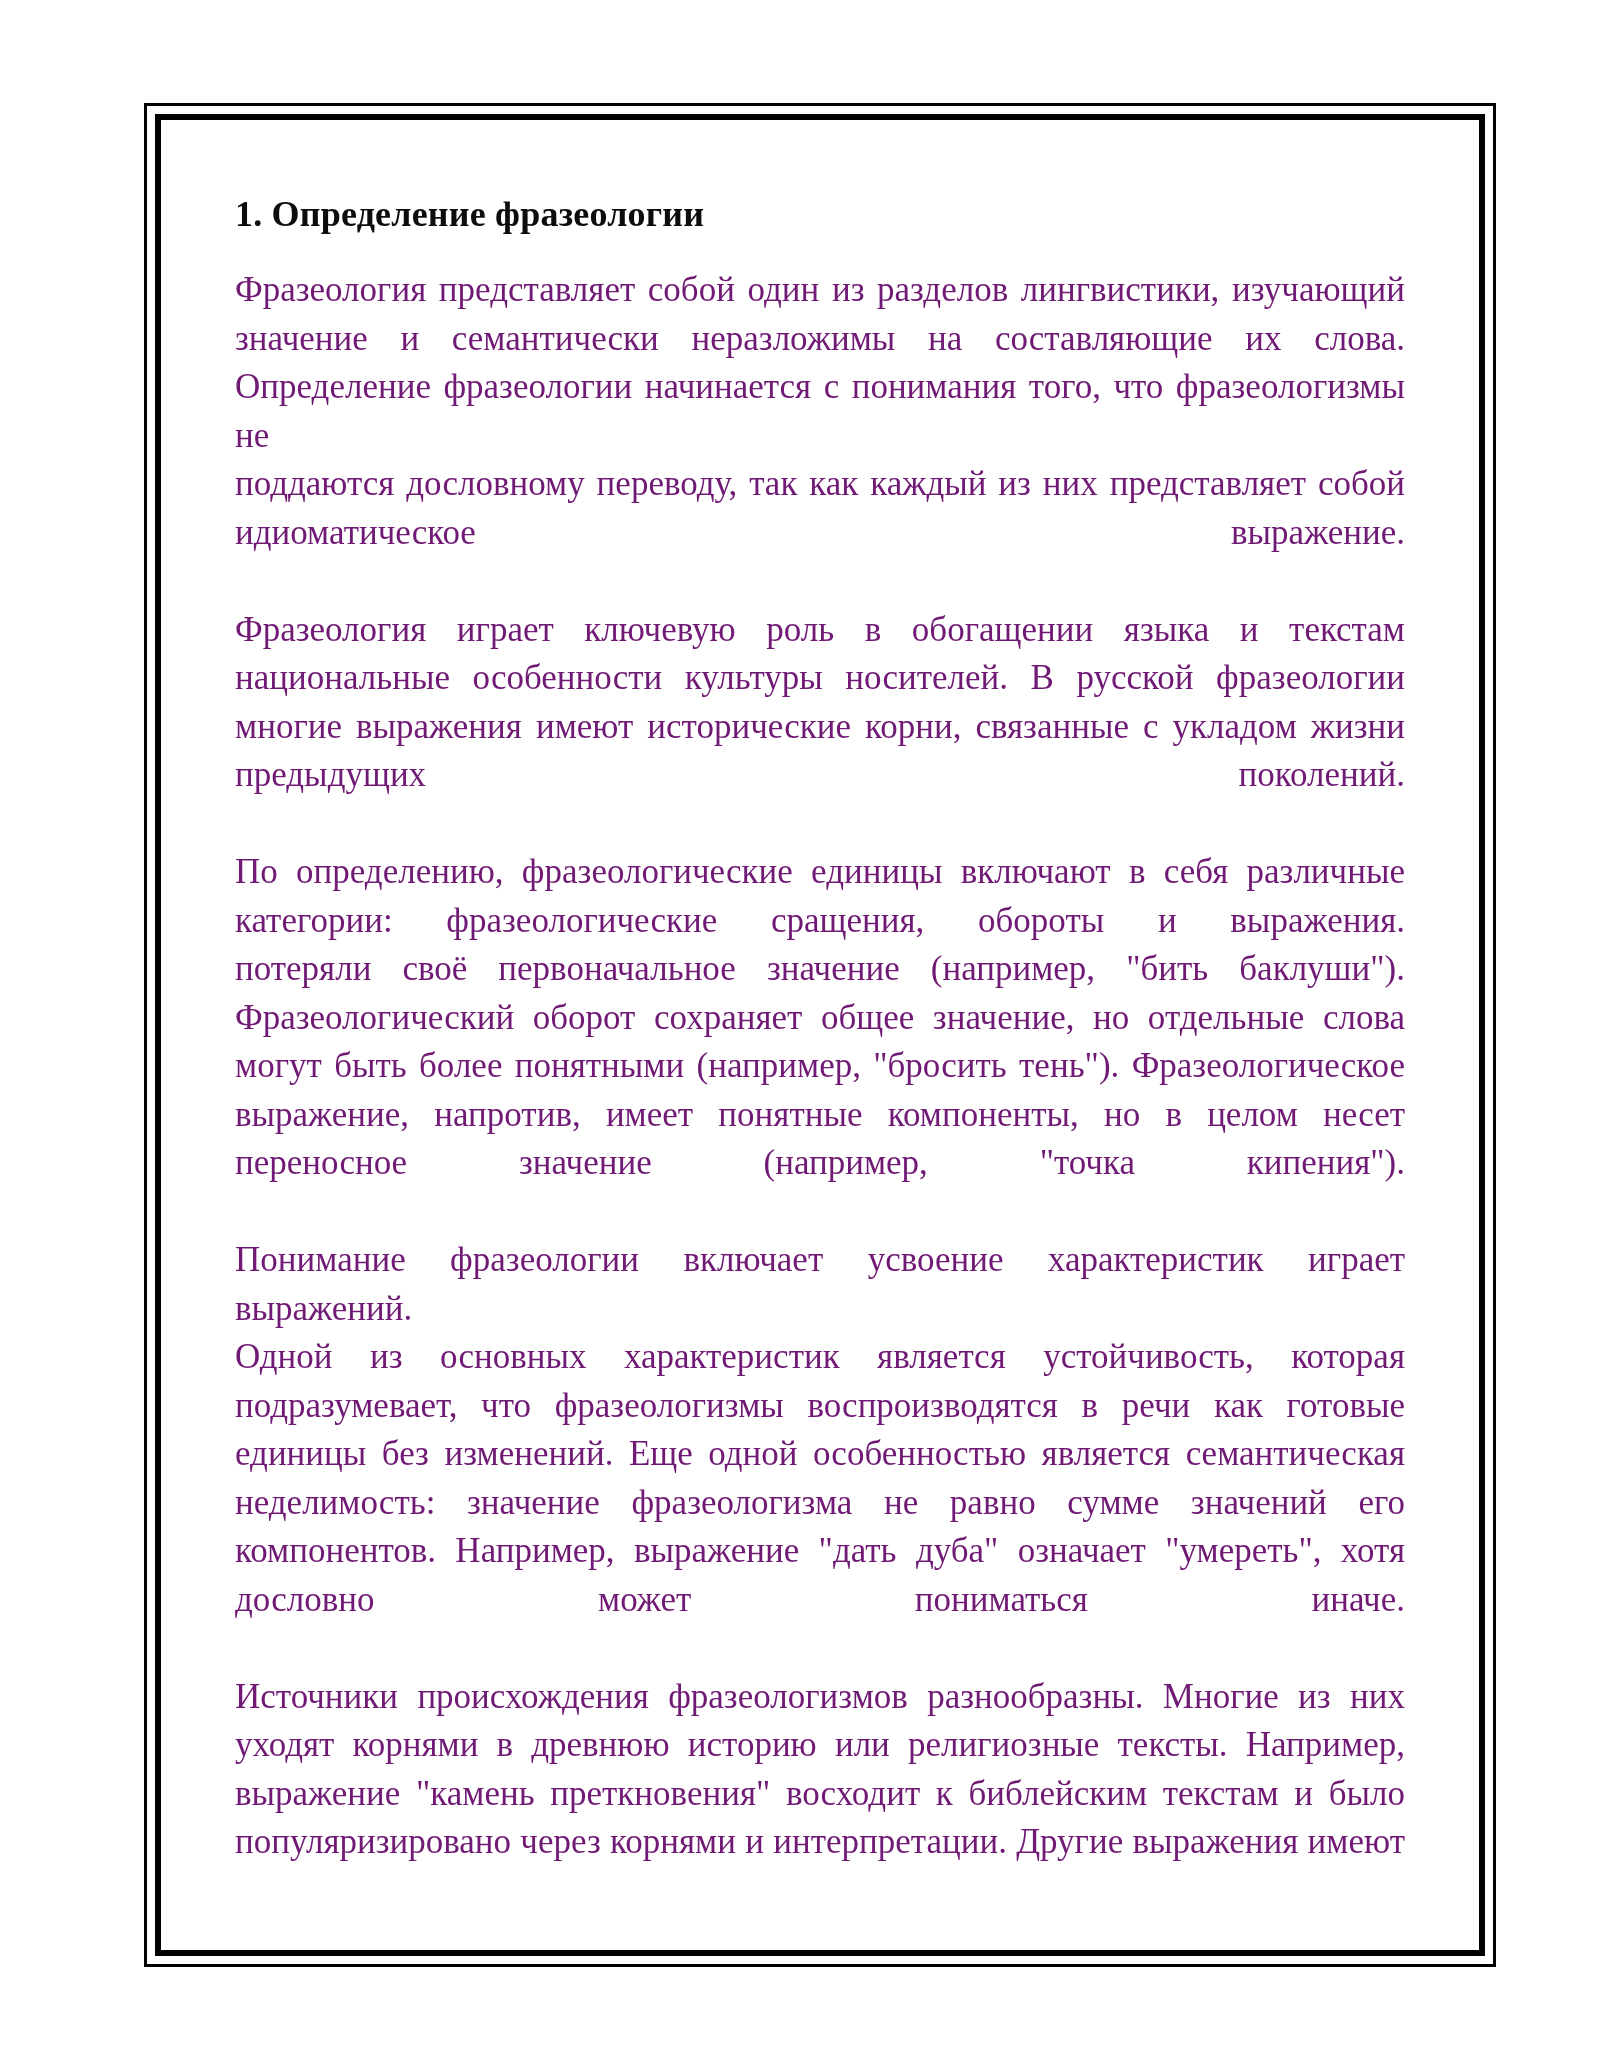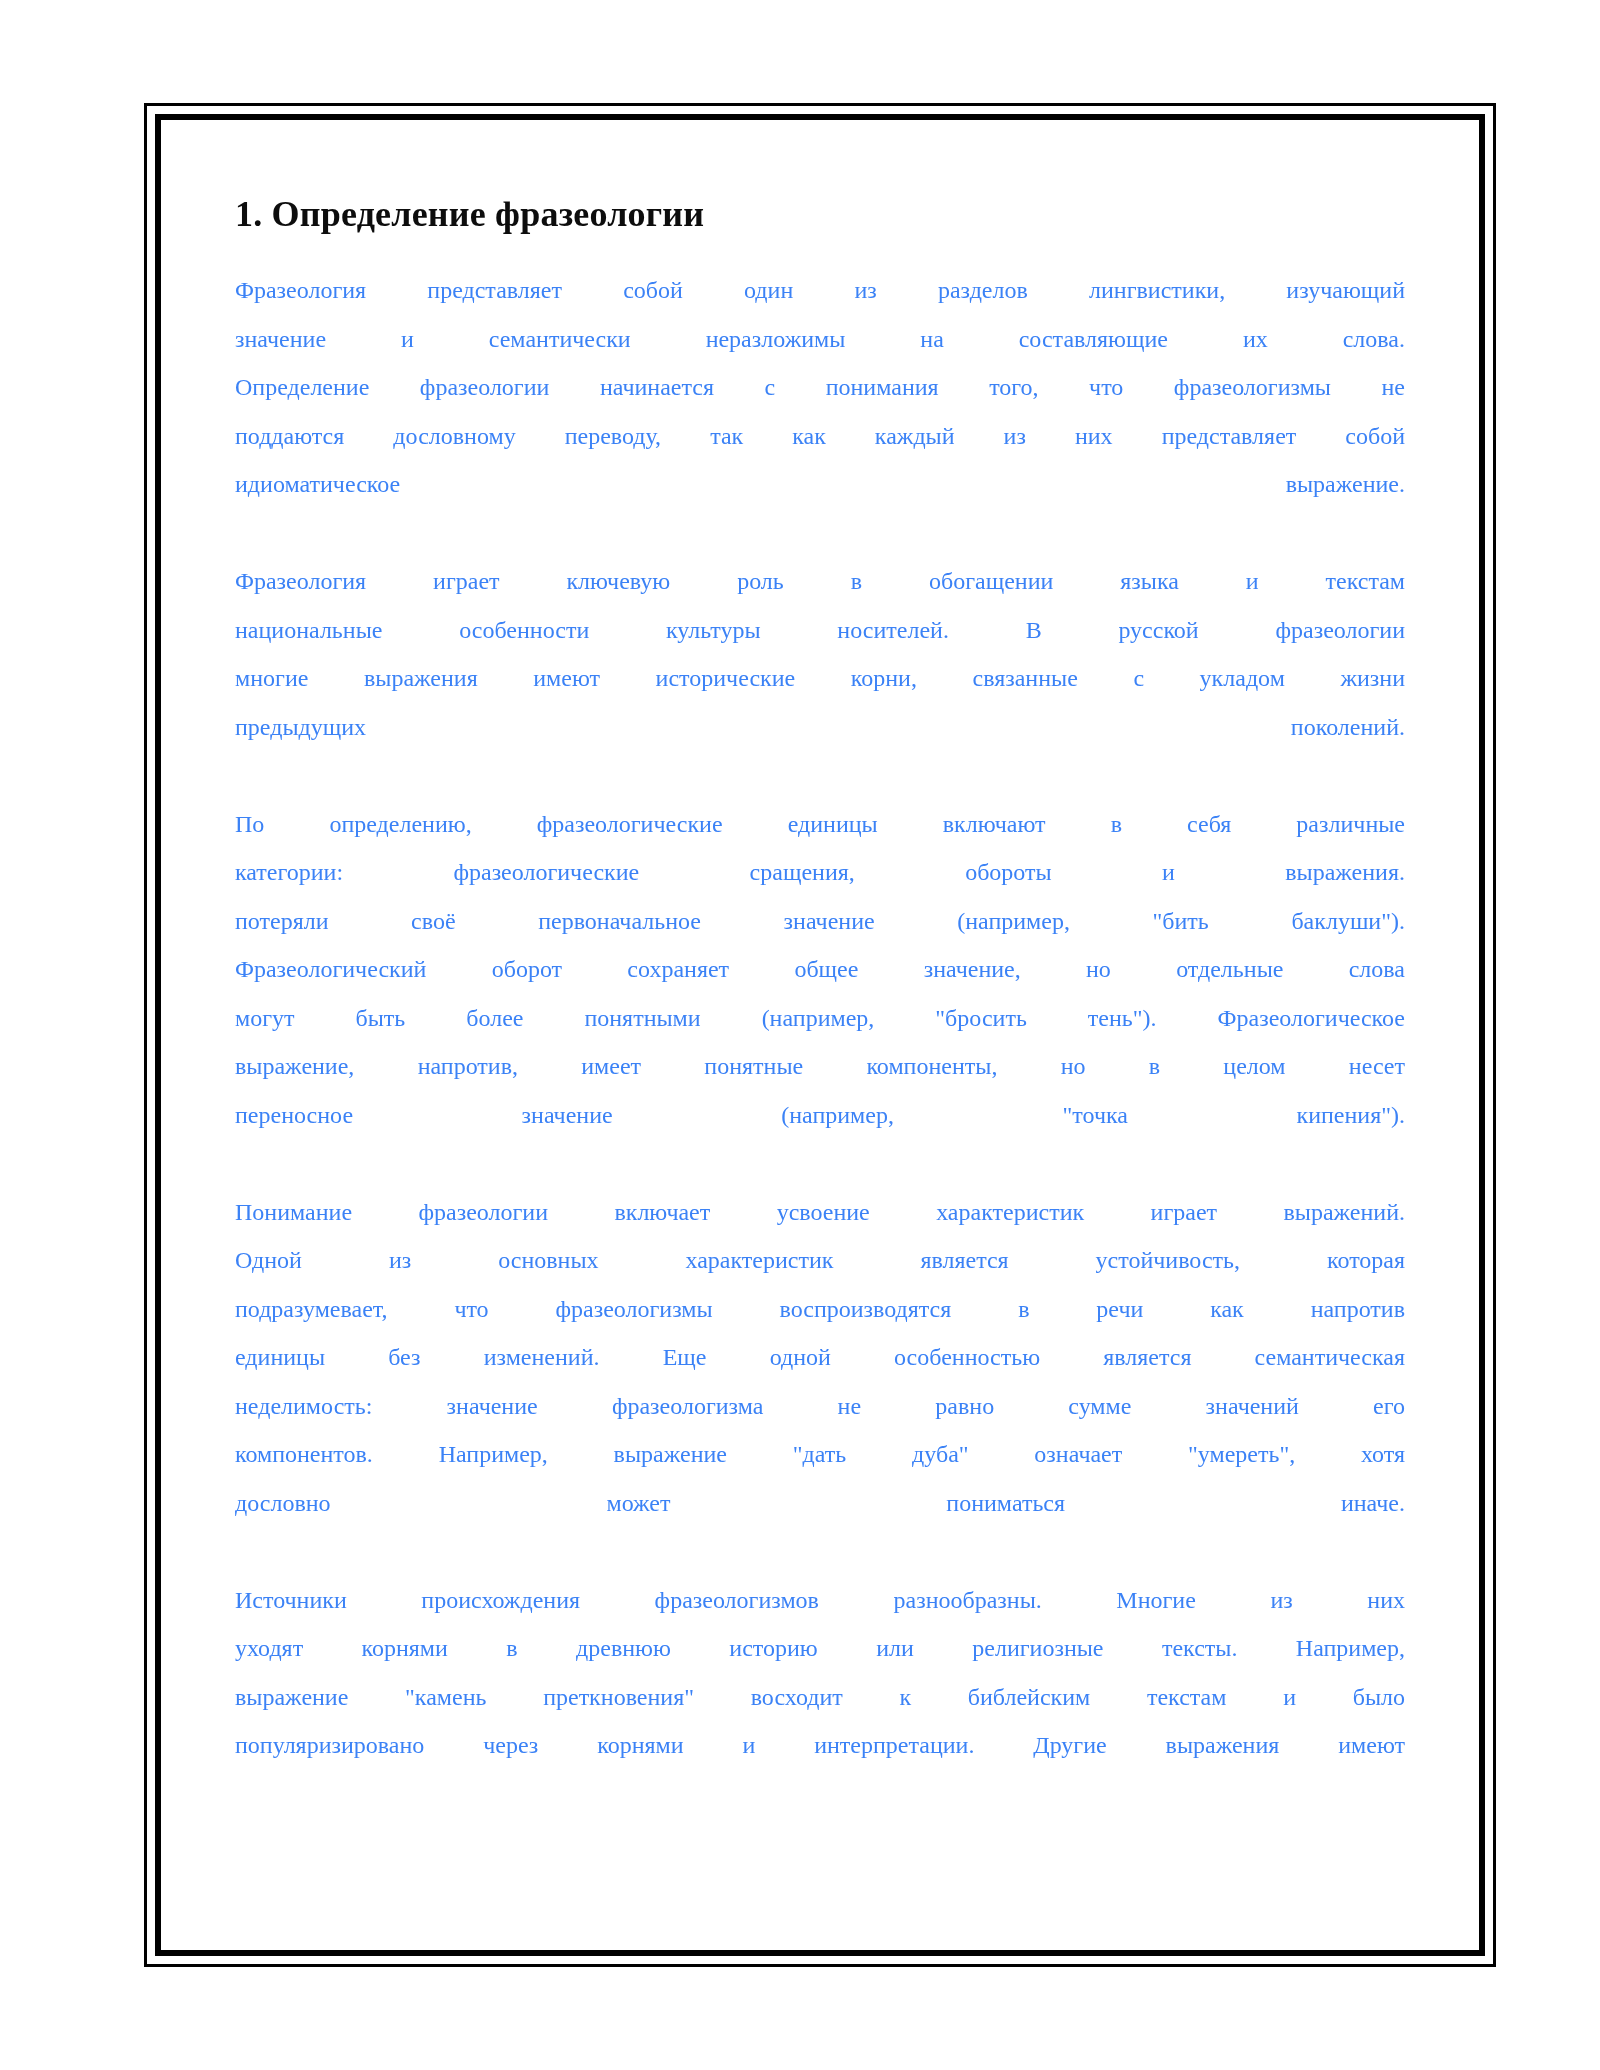--- a/index.html
+++ b/index.html
@@ -44,27 +44,27 @@
     color: #0d0d0d;
     letter-spacing: 0.2px;
   }
   .para {
     margin: 0 0 48.5px 0;
   }
   .para:last-child {
     margin-bottom: 0;
   }
   .line {
-    font-size: 24px;
+    font-size: 35px;
     line-height: 48.5px;
     text-align: justify;
     text-align-last: justify;
     -moz-text-align-last: justify;
     white-space: normal;
-    color: #3b82f6;
+    color: #701a75;
   }
 </style>
 </head>
 <body>
 
 <div class="page-frame-outer">
   <div class="page-frame-inner">
     <div class="page-content">
       <h1 class="doc-heading">1. Определение фразеологии</h1>
       <div>
@@ -86,21 +86,21 @@
             <div class="line">категории: фразеологические сращения, обороты и выражения.</div>
             <div class="line">потеряли своё первоначальное значение (например, "бить баклуши").</div>
             <div class="line">Фразеологический оборот сохраняет общее значение, но отдельные слова</div>
             <div class="line">могут быть более понятными (например, "бросить тень"). Фразеологическое</div>
             <div class="line">выражение, напротив, имеет понятные компоненты, но в целом несет</div>
             <div class="line">переносное значение (например, "точка кипения").</div>
           </div>
           <div class="para">
             <div class="line">Понимание фразеологии включает усвоение характеристик играет выражений.</div>
             <div class="line">Одной из основных характеристик является устойчивость, которая</div>
-            <div class="line">подразумевает, что фразеологизмы воспроизводятся в речи как напротив</div>
+            <div class="line">подразумевает, что фразеологизмы воспроизводятся в речи как готовые</div>
             <div class="line">единицы без изменений. Еще одной особенностью является семантическая</div>
             <div class="line">неделимость: значение фразеологизма не равно сумме значений его</div>
             <div class="line">компонентов. Например, выражение "дать дуба" означает "умереть", хотя</div>
             <div class="line">дословно может пониматься иначе.</div>
           </div>
           <div class="para">
             <div class="line">Источники происхождения фразеологизмов разнообразны. Многие из них</div>
             <div class="line">уходят корнями в древнюю историю или религиозные тексты. Например,</div>
             <div class="line">выражение "камень преткновения" восходит к библейским текстам и было</div>
             <div class="line">популяризировано через корнями и интерпретации. Другие выражения имеют</div>

